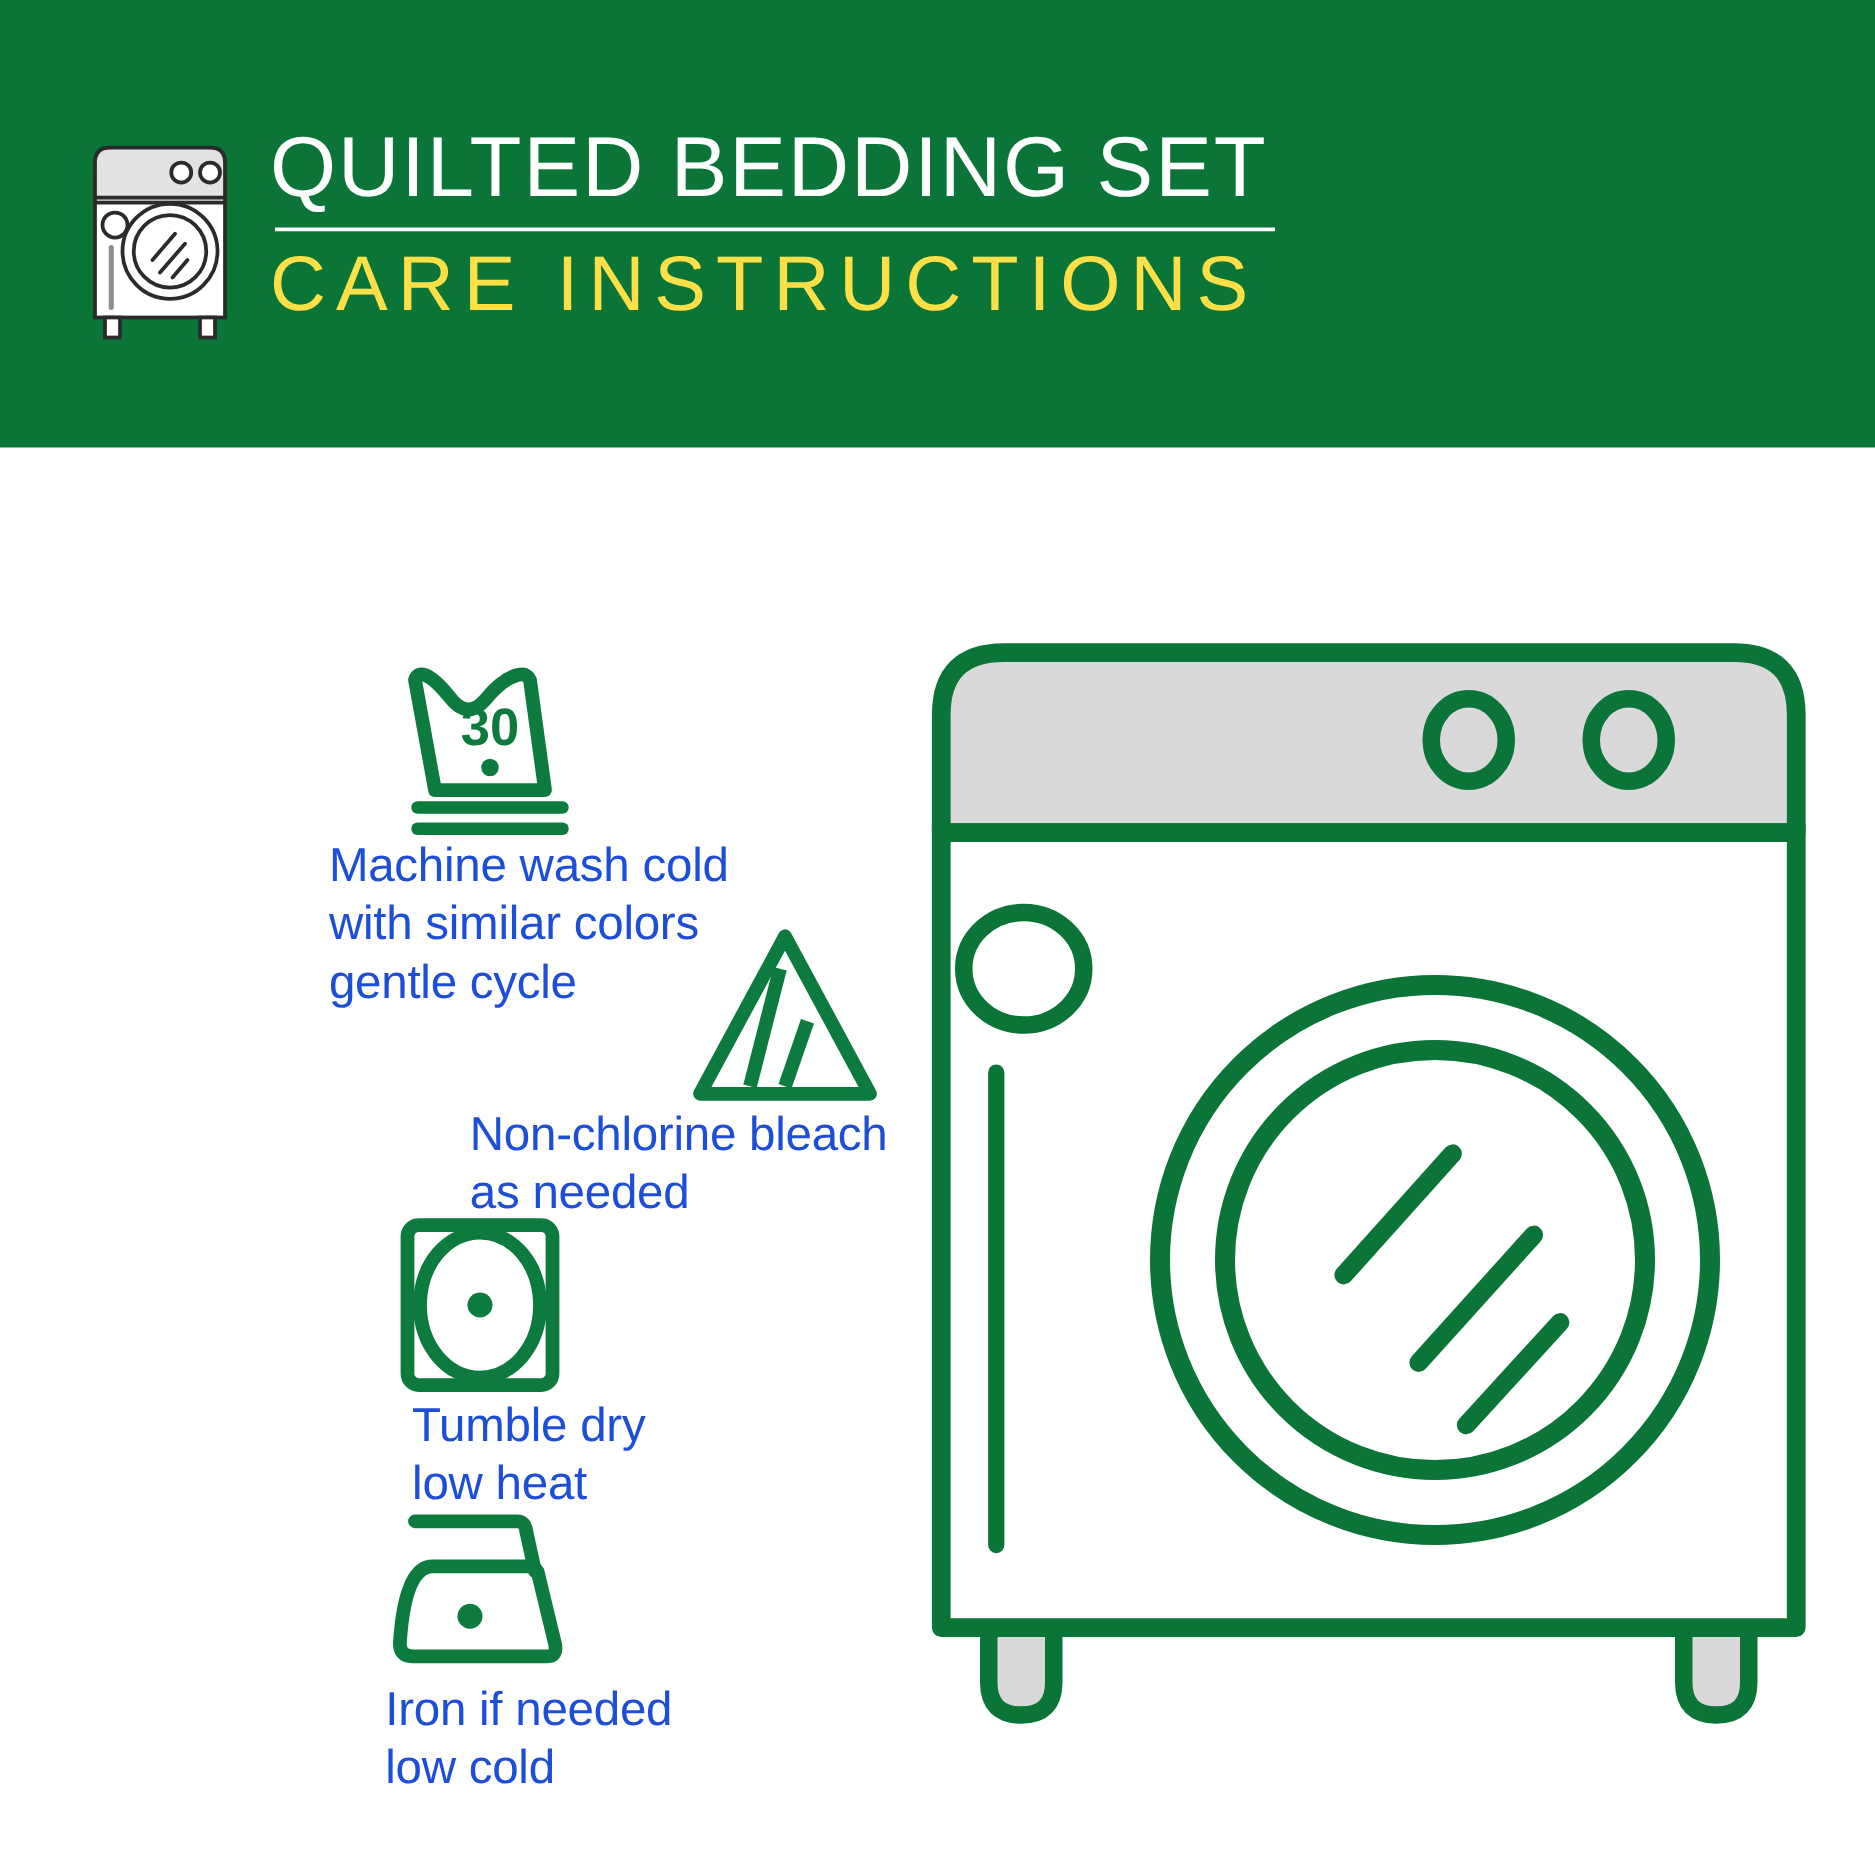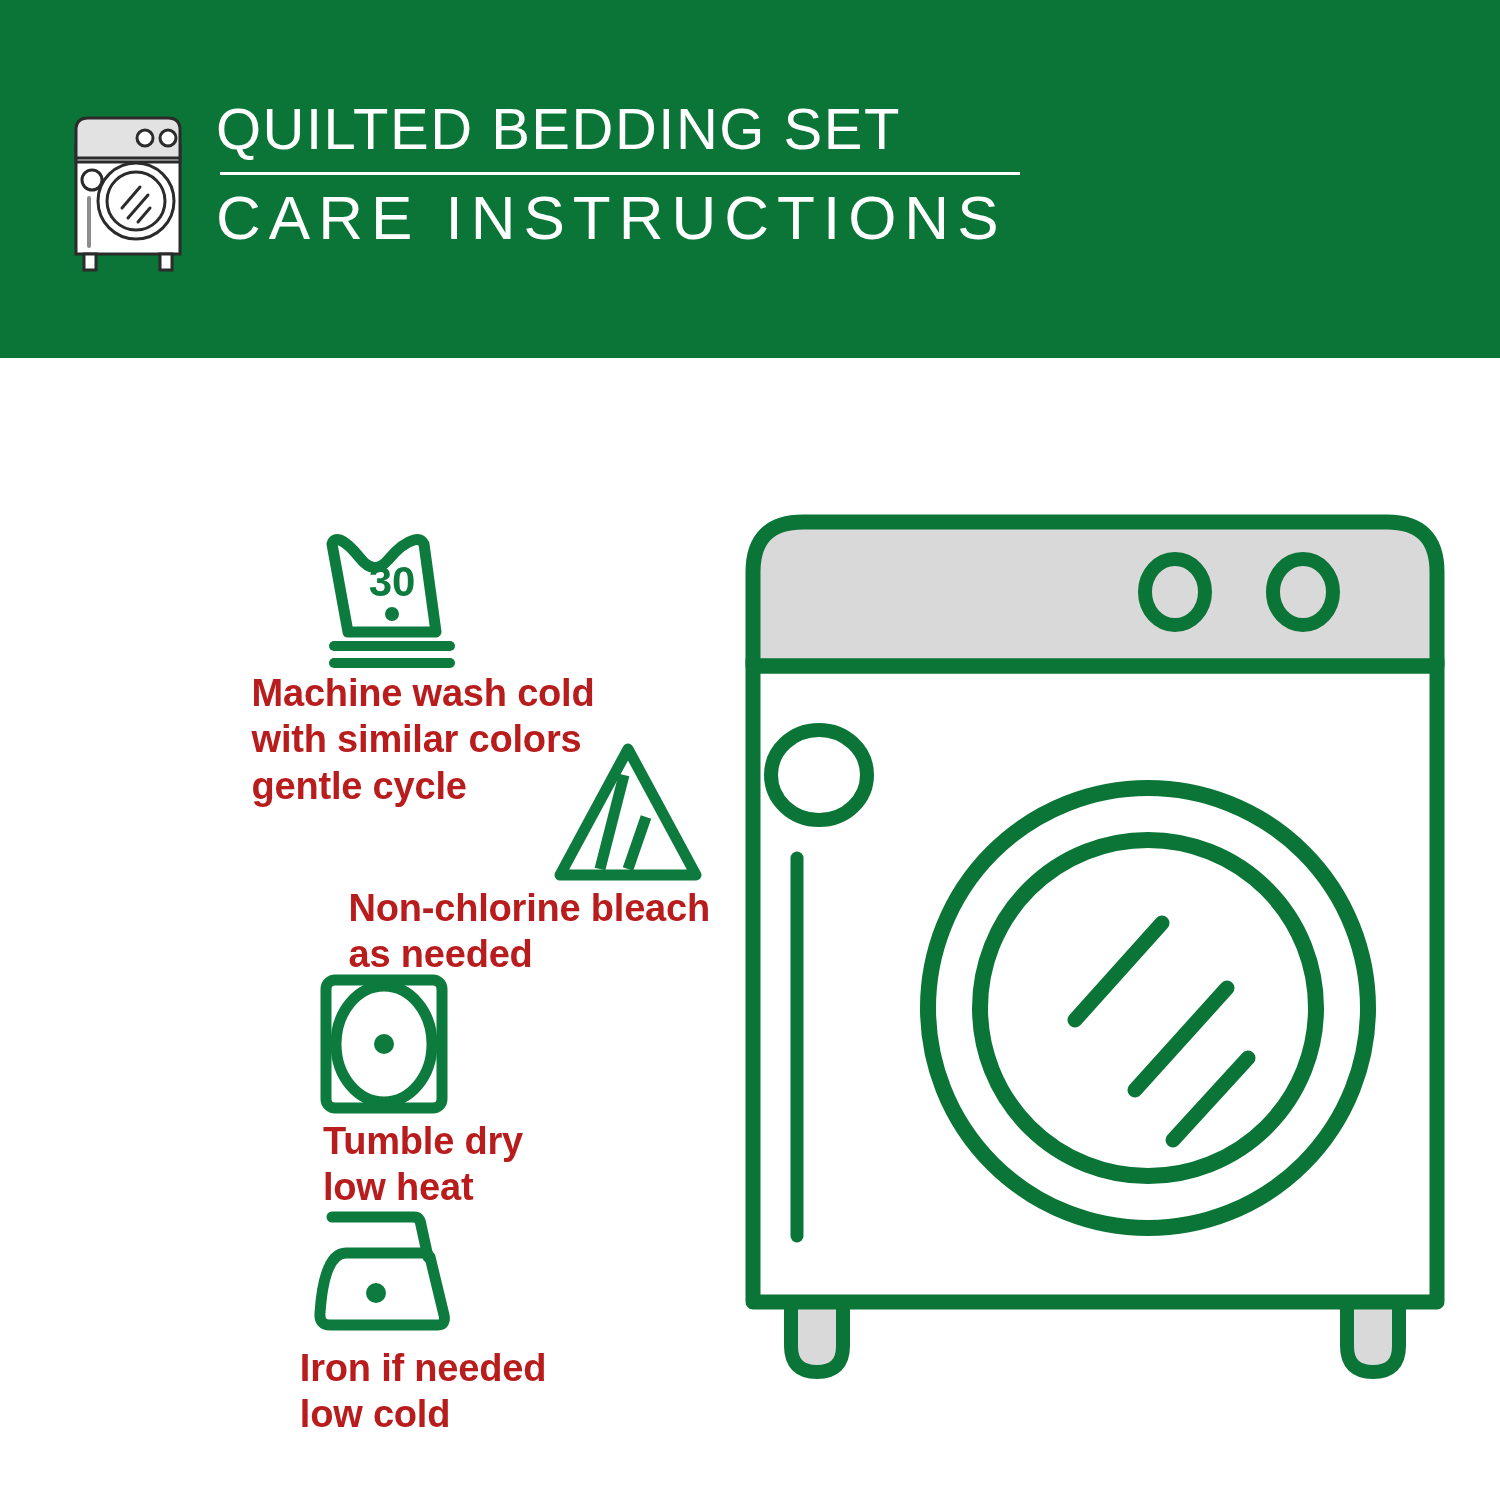--- a/index.html
+++ b/index.html
@@ -40,36 +40,36 @@
     flex: 0 0 auto;
     margin-top: 4px;
   }
   .header-text {
     margin-left: 22px;
     display: block;
   }
   .title-main {
     color: #ffffff;
     font-family: "Liberation Sans", sans-serif;
-    font-size: 58px;
+    font-size: 68px;
     font-weight: 300;
     letter-spacing: 1.5px;
     line-height: 1.0;
     white-space: nowrap;
     margin: 0;
     padding: 0;
   }
   .title-rule {
     width: 800px;
     height: 3px;
     background: #ffffff;
     margin: 14px 0 12px 4px;
   }
   .title-sub {
-    color: #ffffff;
+    color: #fde047;
     font-family: "Liberation Sans", sans-serif;
     font-size: 62px;
     font-weight: 400;
     letter-spacing: 8px;
     line-height: 1.0;
     white-space: nowrap;
     margin: 0;
     padding: 0;
   }
 
@@ -98,24 +98,24 @@
     flex: 0 0 auto;
     width: 160px;
     height: 150px;
     display: flex;
     align-items: center;
     justify-content: flex-start;
   }
   .care-label {
     flex: 1 1 auto;
     margin-left: 66px;
-    color: #b91c1c;
+    color: #1d4ed8;
     font-family: "Liberation Sans", sans-serif;
     font-size: 38px;
-    font-weight: 700;
+    font-weight: 400;
     line-height: 1.22;
     letter-spacing: -0.2px;
     white-space: pre-line;
   }
 
   
   .machine-illustration {
     position: absolute;
     left: 735px;
     top: 480px;

